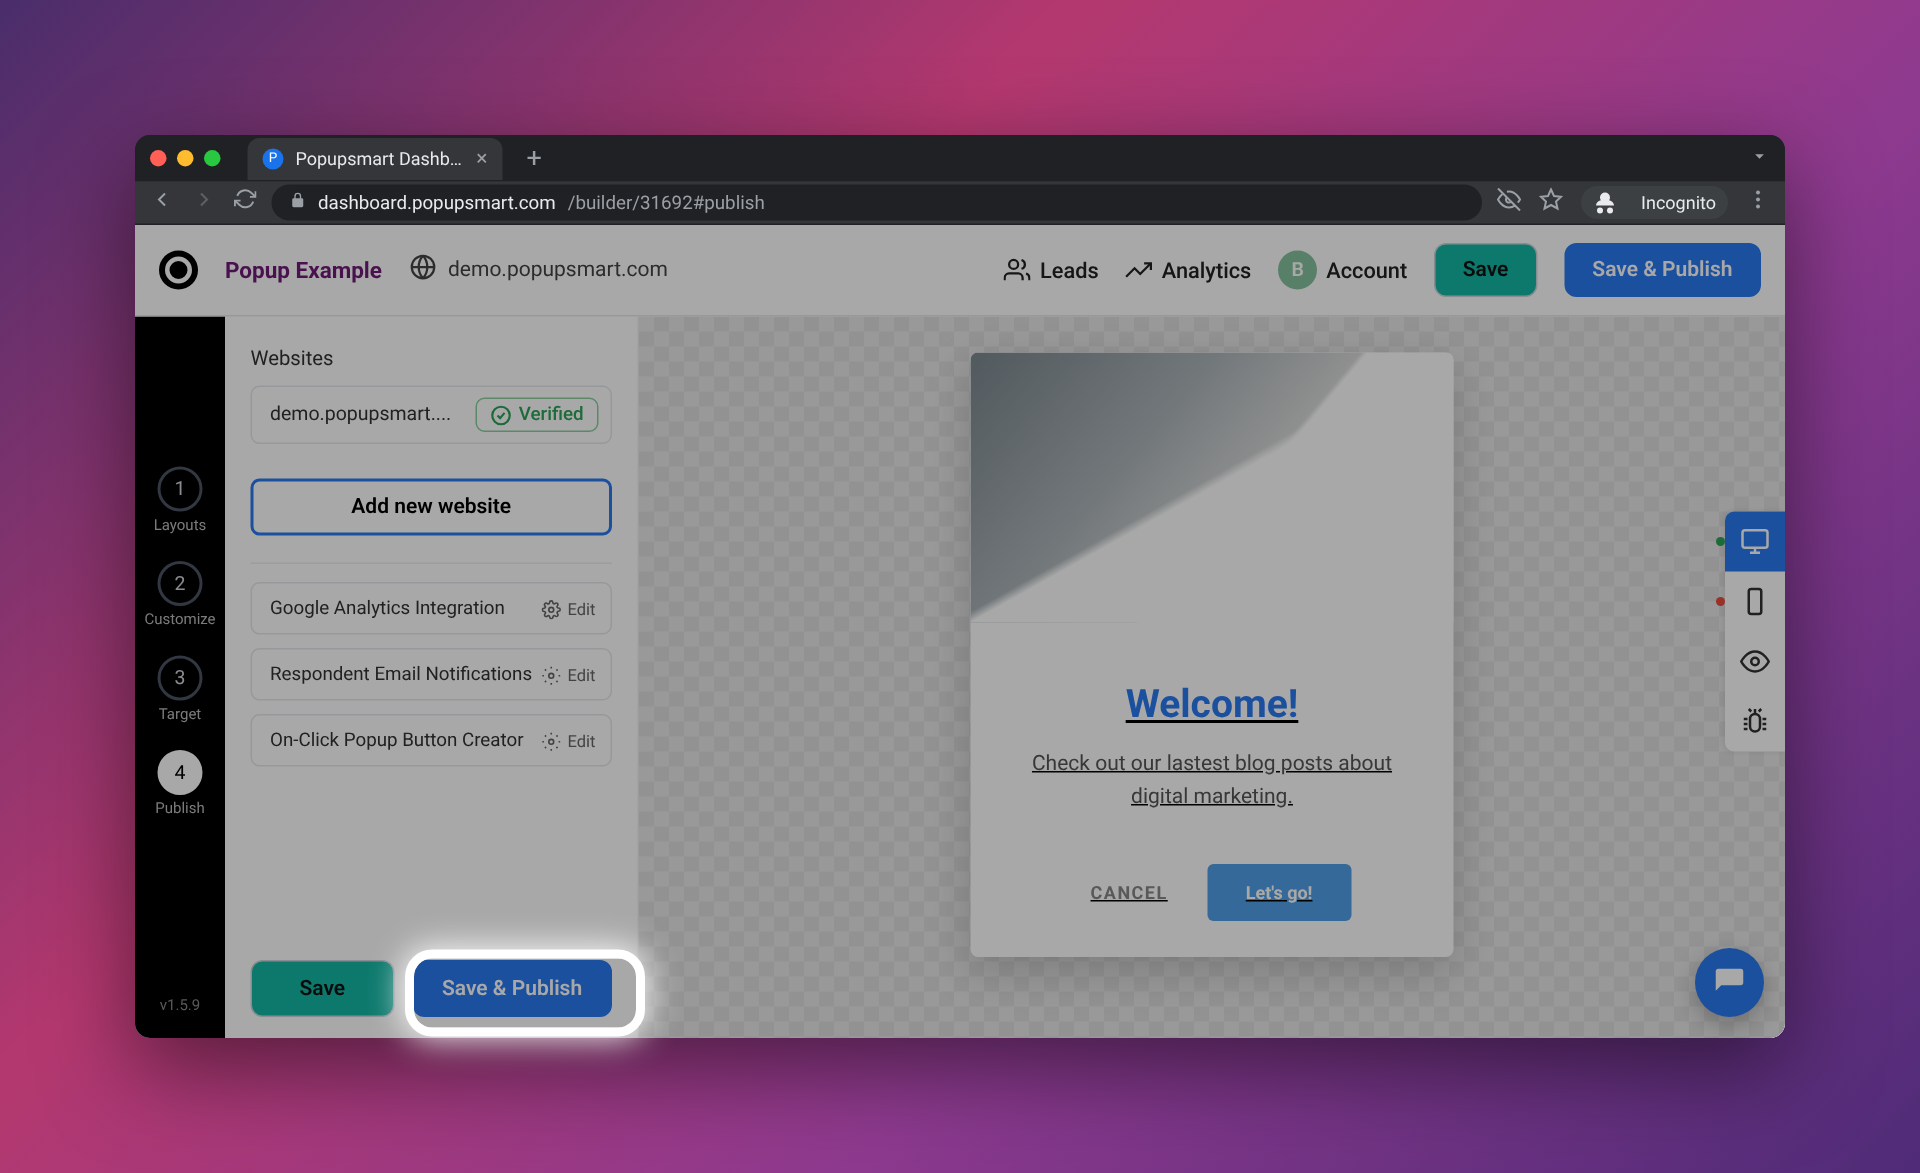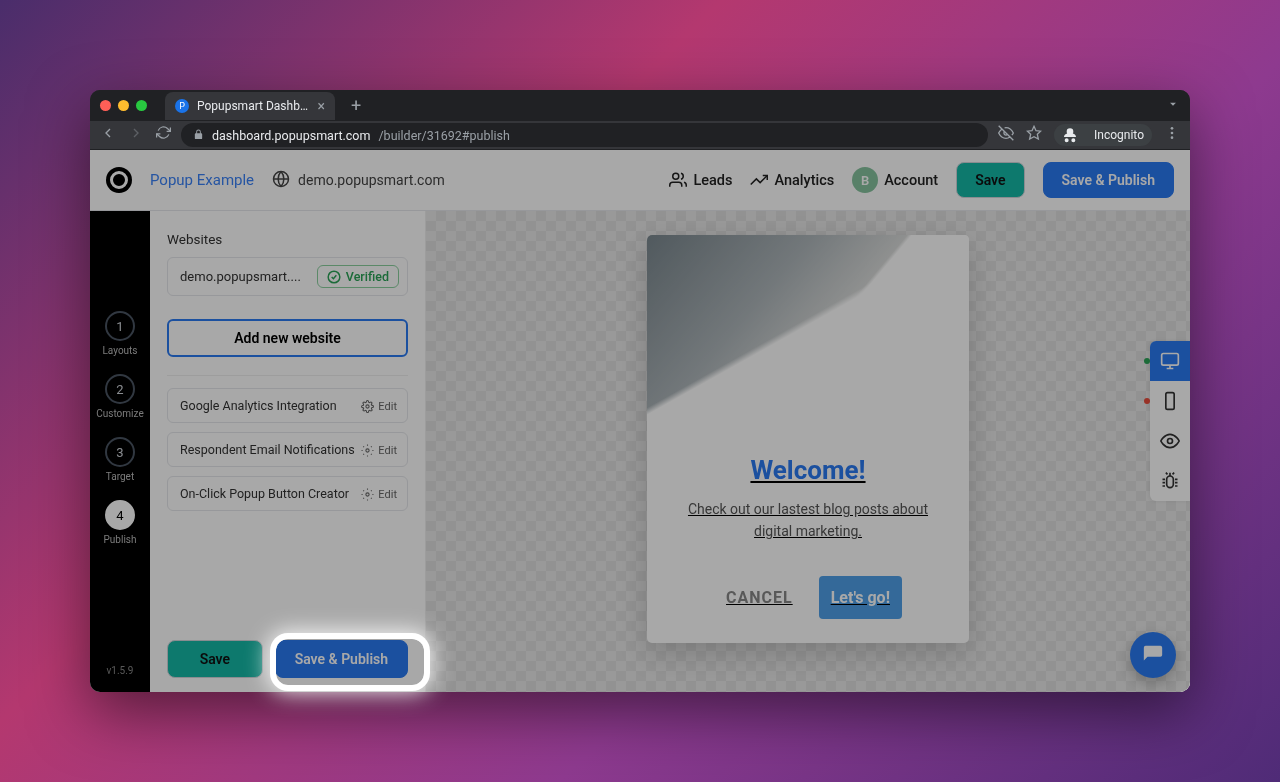--- a/index.html
+++ b/index.html
@@ -55,21 +55,21 @@
 
   
   .viewport { flex:1; background:#fff; position:relative; display:flex; flex-direction:column; }
 
   .topbar {
     height:61px; background:#fff; border-bottom:1px solid #e5e7eb;
     display:flex; align-items:center; padding:0 16px; gap:18px;
   }
   .app-logo { width:26px; height:26px; border-radius:50%; background:#000; display:flex;align-items:center;justify-content:center;}
   .app-logo::after { content:""; width:12px;height:12px;border-radius:50%;border:3px solid #fff;}
-  .popup-name { font-weight:400; font-size:15px; color:#3b82f6; }
+  .popup-name { font-weight:700; font-size:15px; color:#701a75; }
   .domain { display:flex; align-items:center; gap:8px; color:#444; font-size:14px;}
   .globe svg {width:18px;height:18px;}
   .topbar-spacer { flex:1; }
   .top-link { display:flex; align-items:center; gap:6px; font-size:14.5px; color:#222; font-weight:500;justify-content:center;}
   .top-link svg { width:18px;height:18px;}
   .avatar-circle { width:26px;height:26px;border-radius:50%;background:#86c39e;color:#fff;font-size:13px;font-weight:600;display:flex;align-items:center;justify-content:center;}
   .btn {
     border:1px solid #d1d5db; background:#14b8a6; color:#111; font-weight:600;
     font-size:14px; padding: 9px 18px; border-radius:8px; cursor:pointer;
   }
@@ -148,22 +148,22 @@
     position:relative;
   }
   .popup-hero::after {
     content:""; position:absolute; inset:0;
     background: linear-gradient( to bottom right, transparent 48%, #fff 50%);
   }
   .popup-body { padding: 40px 22px 24px; text-align:center;}
   .popup-title { color:#2a7af2; font-size:26px; font-weight:700; margin-bottom:14px;}
   .popup-text { color:#555; font-size:14px; line-height:1.55; margin-bottom:34px;}
   .popup-actions { display:flex; gap:14px; justify-content:center;}
-  .btn-ghost { border:none; background:none; color:#888; font-weight:700; letter-spacing:1px; font-size:16px; padding:12px 12px; cursor:pointer;}
-  .btn-cta { border:none; background:#4fa0e8; color:#fff; font-weight:700; font-size:16px; padding:12px 12px; border-radius:4px; cursor:pointer;}
+  .btn-ghost { border:none; background:none; color:#888; font-weight:700; letter-spacing:1px; font-size:12px; padding:12px 12px; cursor:pointer;}
+  .btn-cta { border:none; background:#4fa0e8; color:#fff; font-weight:700; font-size:12px; padding:12px 26px; border-radius:4px; cursor:pointer;}
 
   
   .viewbar {
     position:absolute; right:0; top:130px;
     width:40px; background:#fff; border-radius:6px 0 0 6px;
     box-shadow:-1px 0 4px rgba(0,0,0,0.08);
     display:flex; flex-direction:column;
   }
   .vb-item { height:40px; display:flex;align-items:center;justify-content:center; color:#333; position:relative;}
   .vb-item.active { background:#2a7af2; color:#fff; border-radius:6px 0 0 0;}

